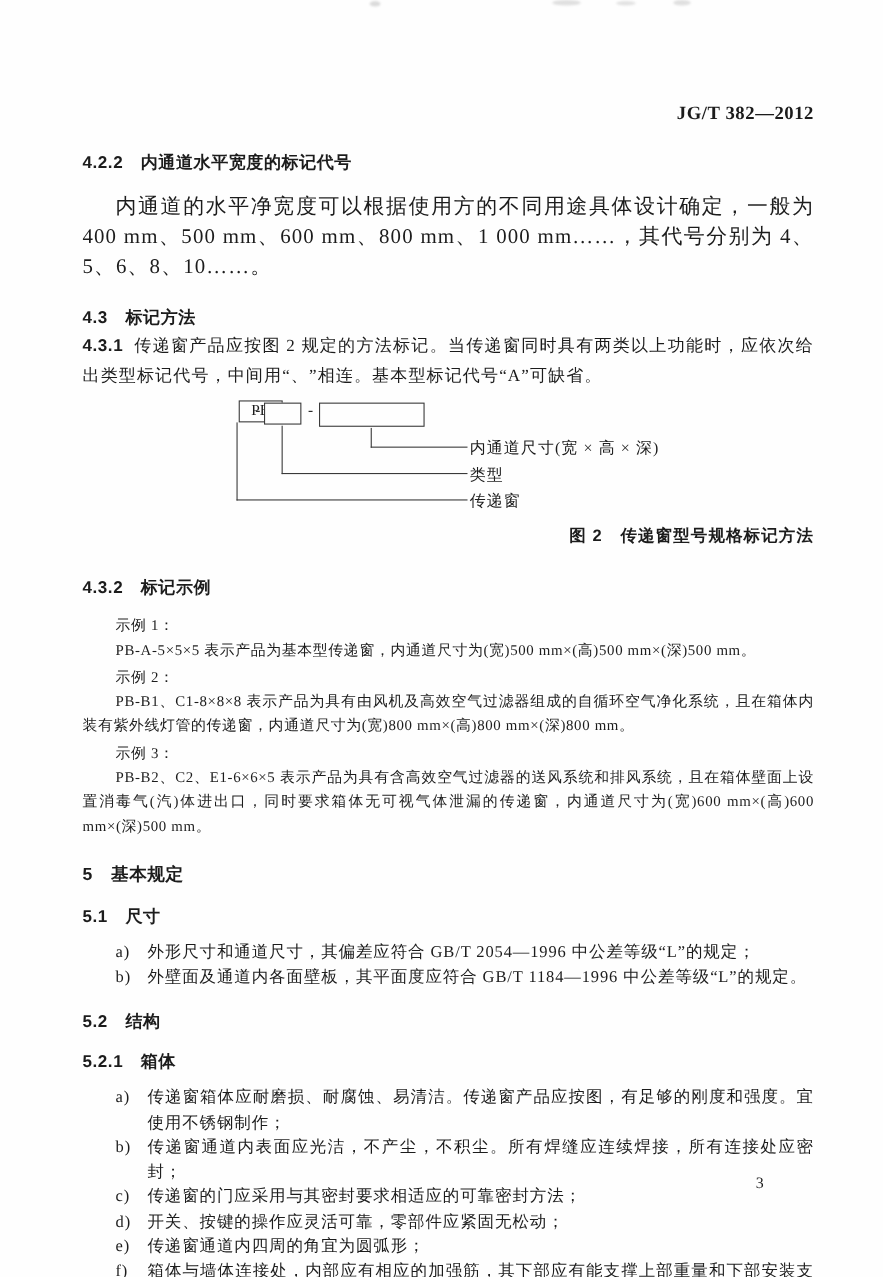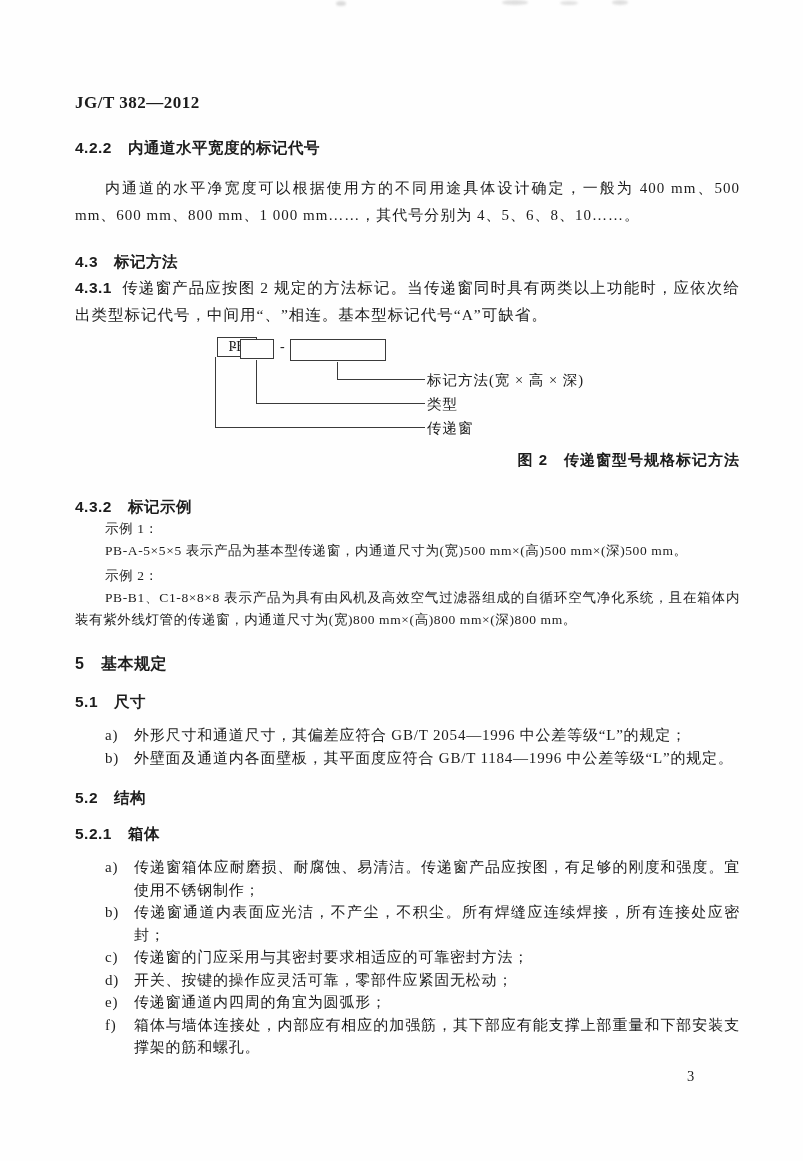--- a/index.html
+++ b/index.html
@@ -17,35 +17,36 @@
 
   
   .artifact { position:absolute; background:#9a9a9a; opacity:.35; border-radius:50%; filter:blur(1px); }
   .a1 { left:336px; top:1px; width:10px; height:5px; }
   .a2 { left:502px; top:0;  width:26px; height:5px; opacity:.30; }
   .a3 { left:560px; top:1px; width:18px; height:4px; opacity:.28; }
   .a4 { left:612px; top:0;  width:16px; height:5px; opacity:.30; }
 
   .doc-header {
     padding-top:93px;
+    text-align:right;
     font-weight:bold;
     font-size:17px;
     letter-spacing:.5px;
   }
 
   .h-bold {
     font-family:"Liberation Sans","DejaVu Sans",sans-serif;
     font-weight:bold;
     font-size:15.5px;
     letter-spacing:.5px;
   }
   .h422 { margin-top:25px; }
   .p422 {
     margin-top:16px;
-    font-size:15px;
+    font-size:19px;
     line-height:27px;
     text-align:justify;
     text-indent:30px;
     letter-spacing:1px;
   }
   .h43 { margin-top:23px; }
   .p431 {
     margin-top:1px;
     font-size:15.5px;
     line-height:27px;
@@ -96,21 +97,21 @@
   .fig-caption {
     margin-top:14px;
     text-align:right;
     font-family:"Liberation Sans","DejaVu Sans",sans-serif;
     font-weight:bold;
     font-size:15px;
     letter-spacing:1px;
   }
 
   .h432 { margin-top:27px; }
-  .examples { }
+  .examples { margin-top:13px; }
   .ex-label, .ex-text {
     font-size:13.5px;
     line-height:22px;
     text-align:justify;
     text-indent:30px;
     letter-spacing:.6px;
   }
   .ex-block { margin-bottom:3px; }
 
   .h5  { margin-top:23px; font-size:16px; }
@@ -158,38 +159,42 @@
         <span class="fig-box box-pb">PB</span>
         <span class="fig-dash dash1">-</span>
         <span class="fig-box box-type"></span>
         <span class="fig-dash dash2">-</span>
         <span class="fig-box box-dim"></span>
 
         <div class="fig-line line-dim"></div>
         <div class="fig-line line-type"></div>
         <div class="fig-line line-pb"></div>
 
-        <span class="fig-label lbl-dim">标记方法(宽 × 高 × 深)</span>
+        <span class="fig-label lbl-dim">内通道尺寸(宽 × 高 × 深)</span>
         <span class="fig-label lbl-type">类型</span>
         <span class="fig-label lbl-pb">传递窗</span>
       </div>
       <div class="fig-caption">图 2　传递窗型号规格标记方法</div>
     </div>
 
     <div class="h-bold h432">4.3.2　标记示例</div>
 
     <div class="examples">
       <div class="ex-block">
         <p class="ex-label">示例 1：</p>
         <p class="ex-text">PB-A-5×5×5 表示产品为基本型传递窗，内通道尺寸为(宽)500 mm×(高)500 mm×(深)500 mm。</p>
       </div>
       <div class="ex-block">
         <p class="ex-label">示例 2：</p>
         <p class="ex-text">PB-B1、C1-8×8×8 表示产品为具有由风机及高效空气过滤器组成的自循环空气净化系统，且在箱体内装有紫外线灯管的传递窗，内通道尺寸为(宽)800 mm×(高)800 mm×(深)800 mm。</p>
       </div>
+      <div class="ex-block">
+        <p class="ex-label">示例 3：</p>
+        <p class="ex-text">PB-B2、C2、E1-6×6×5 表示产品为具有含高效空气过滤器的送风系统和排风系统，且在箱体壁面上设置消毒气(汽)体进出口，同时要求箱体无可视气体泄漏的传递窗，内通道尺寸为(宽)600 mm×(高)600 mm×(深)500 mm。</p>
+      </div>
     </div>
 
     <div class="h-bold h5">5　基本规定</div>
 
     <div class="h-bold h51">5.1　尺寸</div>
 
     <div class="list list-51">
       <div class="list-item">
         <span class="item-label">a)</span>
         <span class="item-text">外形尺寸和通道尺寸，其偏差应符合 GB/T 2054—1996 中公差等级“L”的规定；</span>

